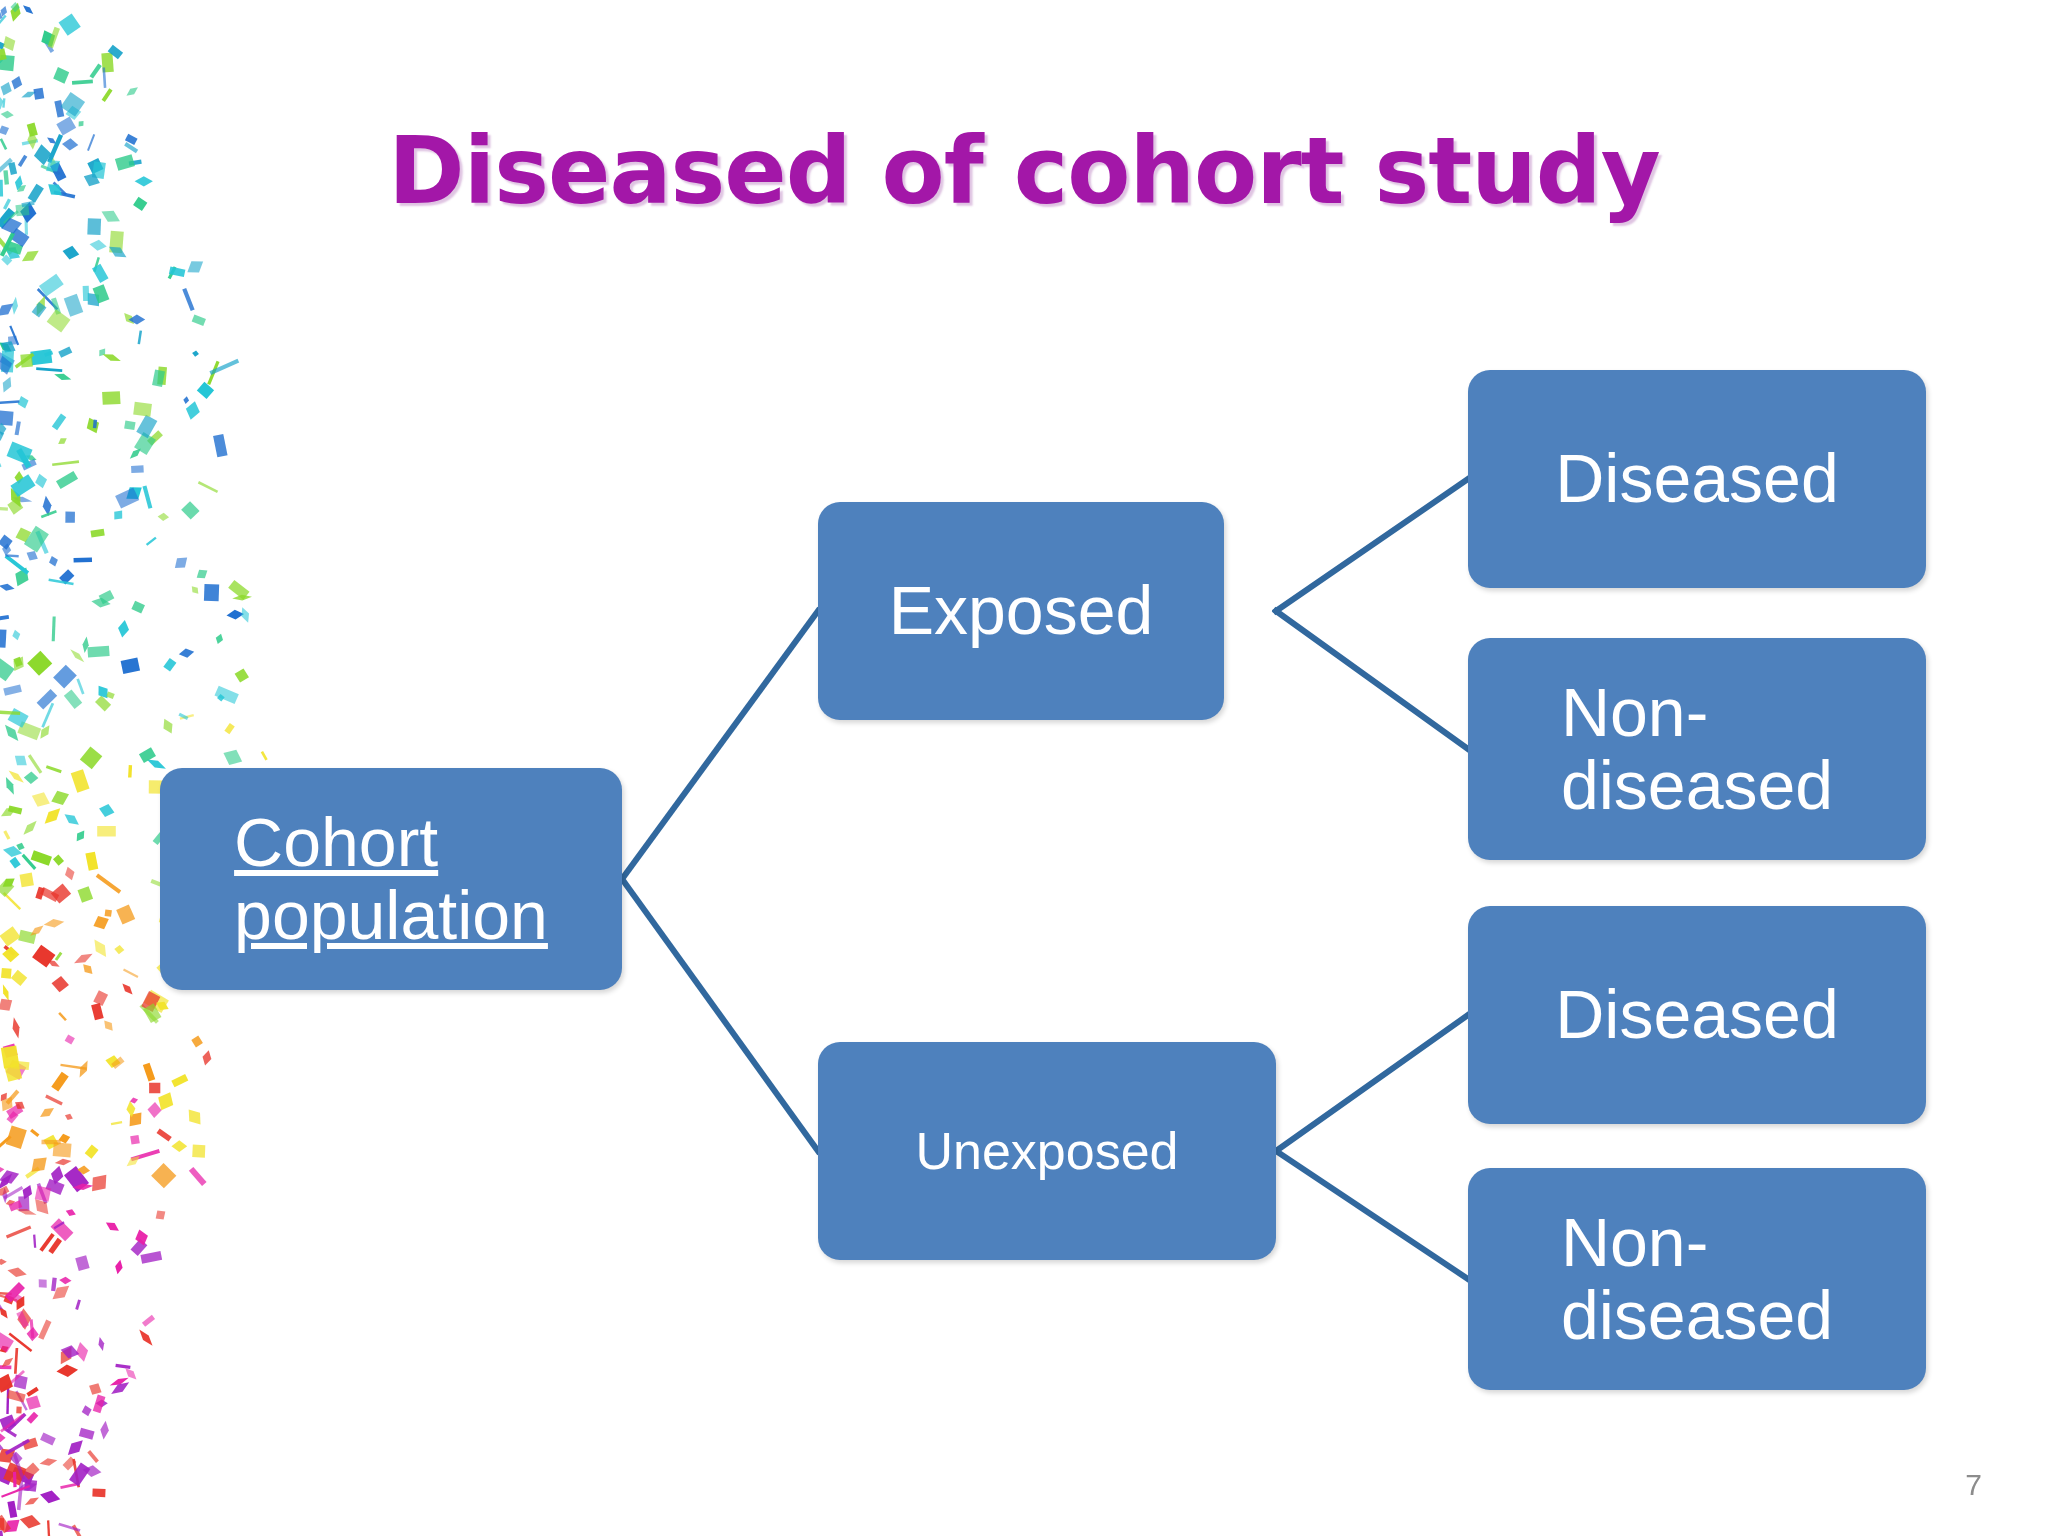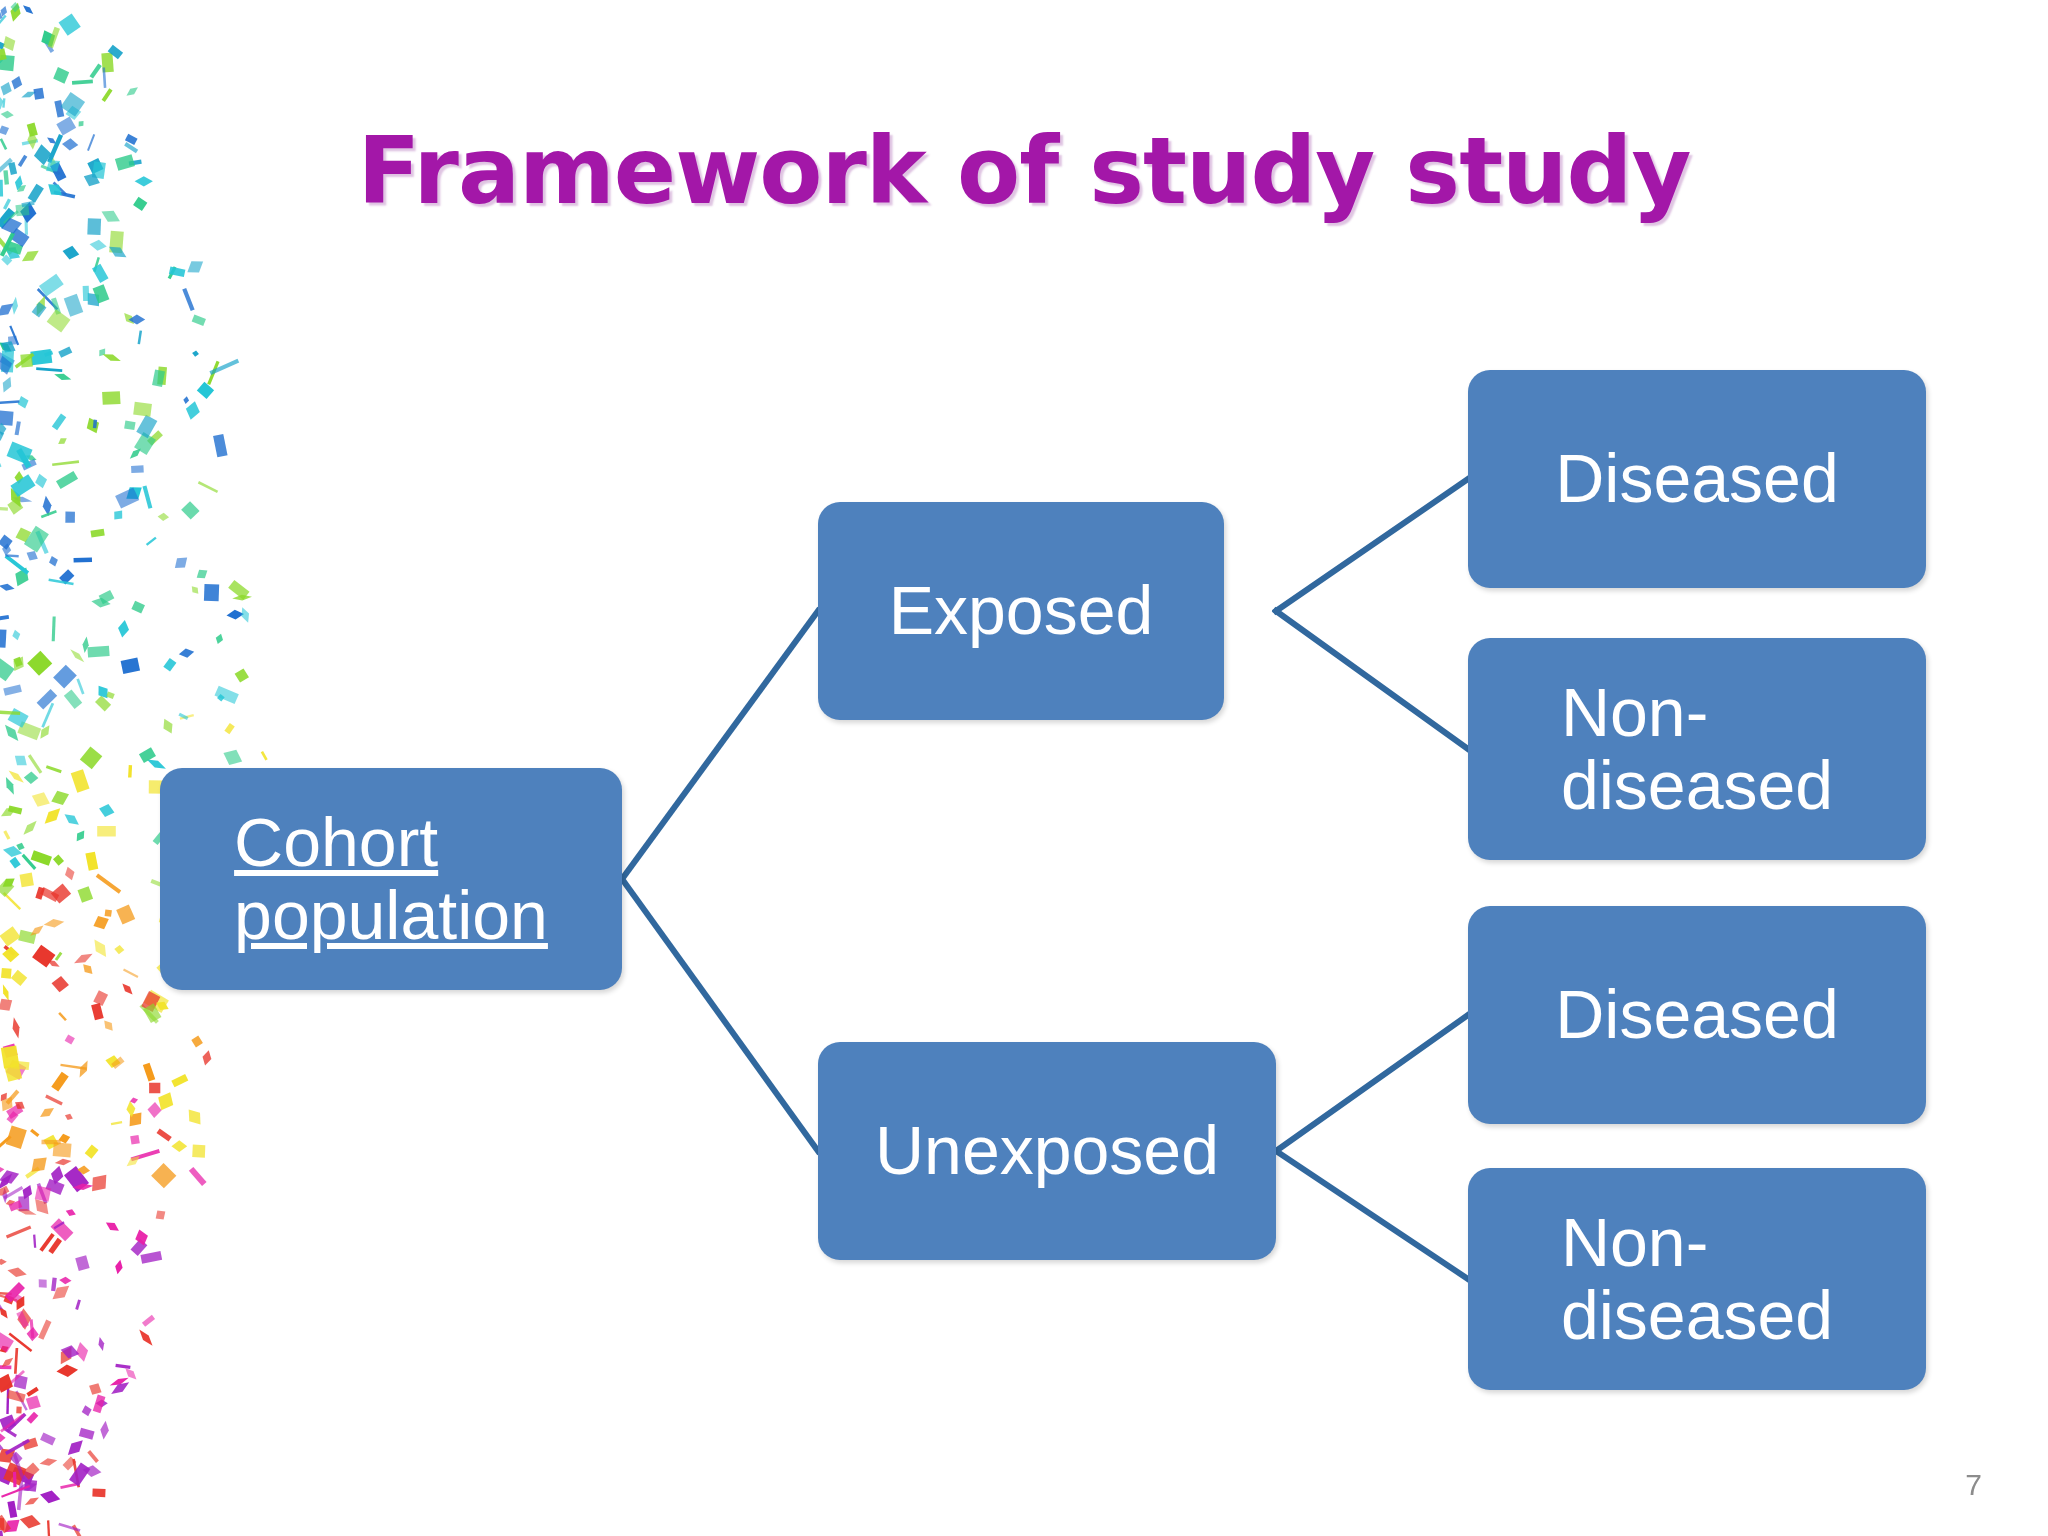--- a/index.html
+++ b/index.html
@@ -63,21 +63,21 @@
     font-weight: normal;
     line-height: 1.08;
     box-shadow: 2px 3px 5px rgba(0,0,0,0.16);
     box-sizing: border-box;
     padding: 4px 12px;
     white-space: pre-line;
   }
 
   #node-cohort     { left: 160px;  top: 768px;  width: 462px; height: 222px; font-size: 68px; text-decoration: underline; }
   #node-exposed    { left: 818px;  top: 502px;  width: 406px; height: 218px; font-size: 68px; }
-  #node-unexposed  { left: 818px;  top: 1042px; width: 458px; height: 218px; font-size: 68px; }
+  #node-unexposed  { left: 818px;  top: 1042px; width: 458px; height: 218px; font-size: 52px; }
   #node-e-dis      { left: 1468px; top: 370px;  width: 458px; height: 218px; font-size: 68px; }
   #node-e-nondis   { left: 1468px; top: 638px;  width: 458px; height: 222px; font-size: 68px; }
   #node-u-dis      { left: 1468px; top: 906px;  width: 458px; height: 218px; font-size: 68px; }
   #node-u-nondis   { left: 1468px; top: 1168px; width: 458px; height: 222px; font-size: 68px; }
 
   
   #page-number {
     position: absolute;
     right: 66px;
     bottom: 34px;
@@ -607,21 +607,21 @@
       <polygon points="-5.8,1181.6 5.0,1178.0 15.8,1181.6 5.0,1185.1" fill="#A220C4" opacity="0.95" transform="rotate(311.7 5.0 1181.6)"></polygon>
       <rect x="87.6" y="218.5" width="13.2" height="16.3" fill="#17A3C9" opacity="0.70" transform="rotate(2.2 94.2 226.6)"></rect>
       <rect x="34.2" y="890.1" width="11.7" height="6.3" fill="#E8342A" opacity="0.92" transform="rotate(287.4 40.0 893.2)"></rect>
       <polygon points="-5.1,365.2 4.7,357.8 14.4,365.2 4.7,372.7" fill="#1F6FD0" opacity="0.65" transform="rotate(256.0 4.7 365.2)"></polygon>
       <polygon points="128.6,319.6 136.9,314.6 145.3,319.6 136.9,324.6" fill="#1F6FD0" opacity="0.81" transform="rotate(179.2 136.9 319.6)"></polygon>
       <rect x="1.9" y="1533.0" width="17.0" height="3.7" fill="#A220C4" opacity="0.93" transform="rotate(261.6 7.9 1540.8)"></rect>
       <rect x="95.3" y="265.1" width="9.6" height="16.6" fill="#25C6D6" opacity="0.84" transform="rotate(150.6 100.2 273.4)"></rect>
       <polygon points="2.1,954.3 10.8,946.4 19.4,954.3 10.8,962.2" fill="#F2E32B" opacity="0.98" transform="rotate(1.8 10.8 954.3)"></polygon>
     </svg>
 
-  <div id="title">Framework of study study</div>
+  <div id="title">Diseased of cohort study</div>
 
   <svg id="connectors" viewBox="0 0 2048 1536" preserveAspectRatio="none" aria-hidden="true">
     <g stroke="#31689E" stroke-width="6" fill="none" stroke-linecap="square">
 
       <line x1="622" y1="879" x2="818" y2="611"></line>
 
       <line x1="622" y1="879" x2="818" y2="1151"></line>
 
       <line x1="1276" y1="611" x2="1468" y2="479"></line>
 

